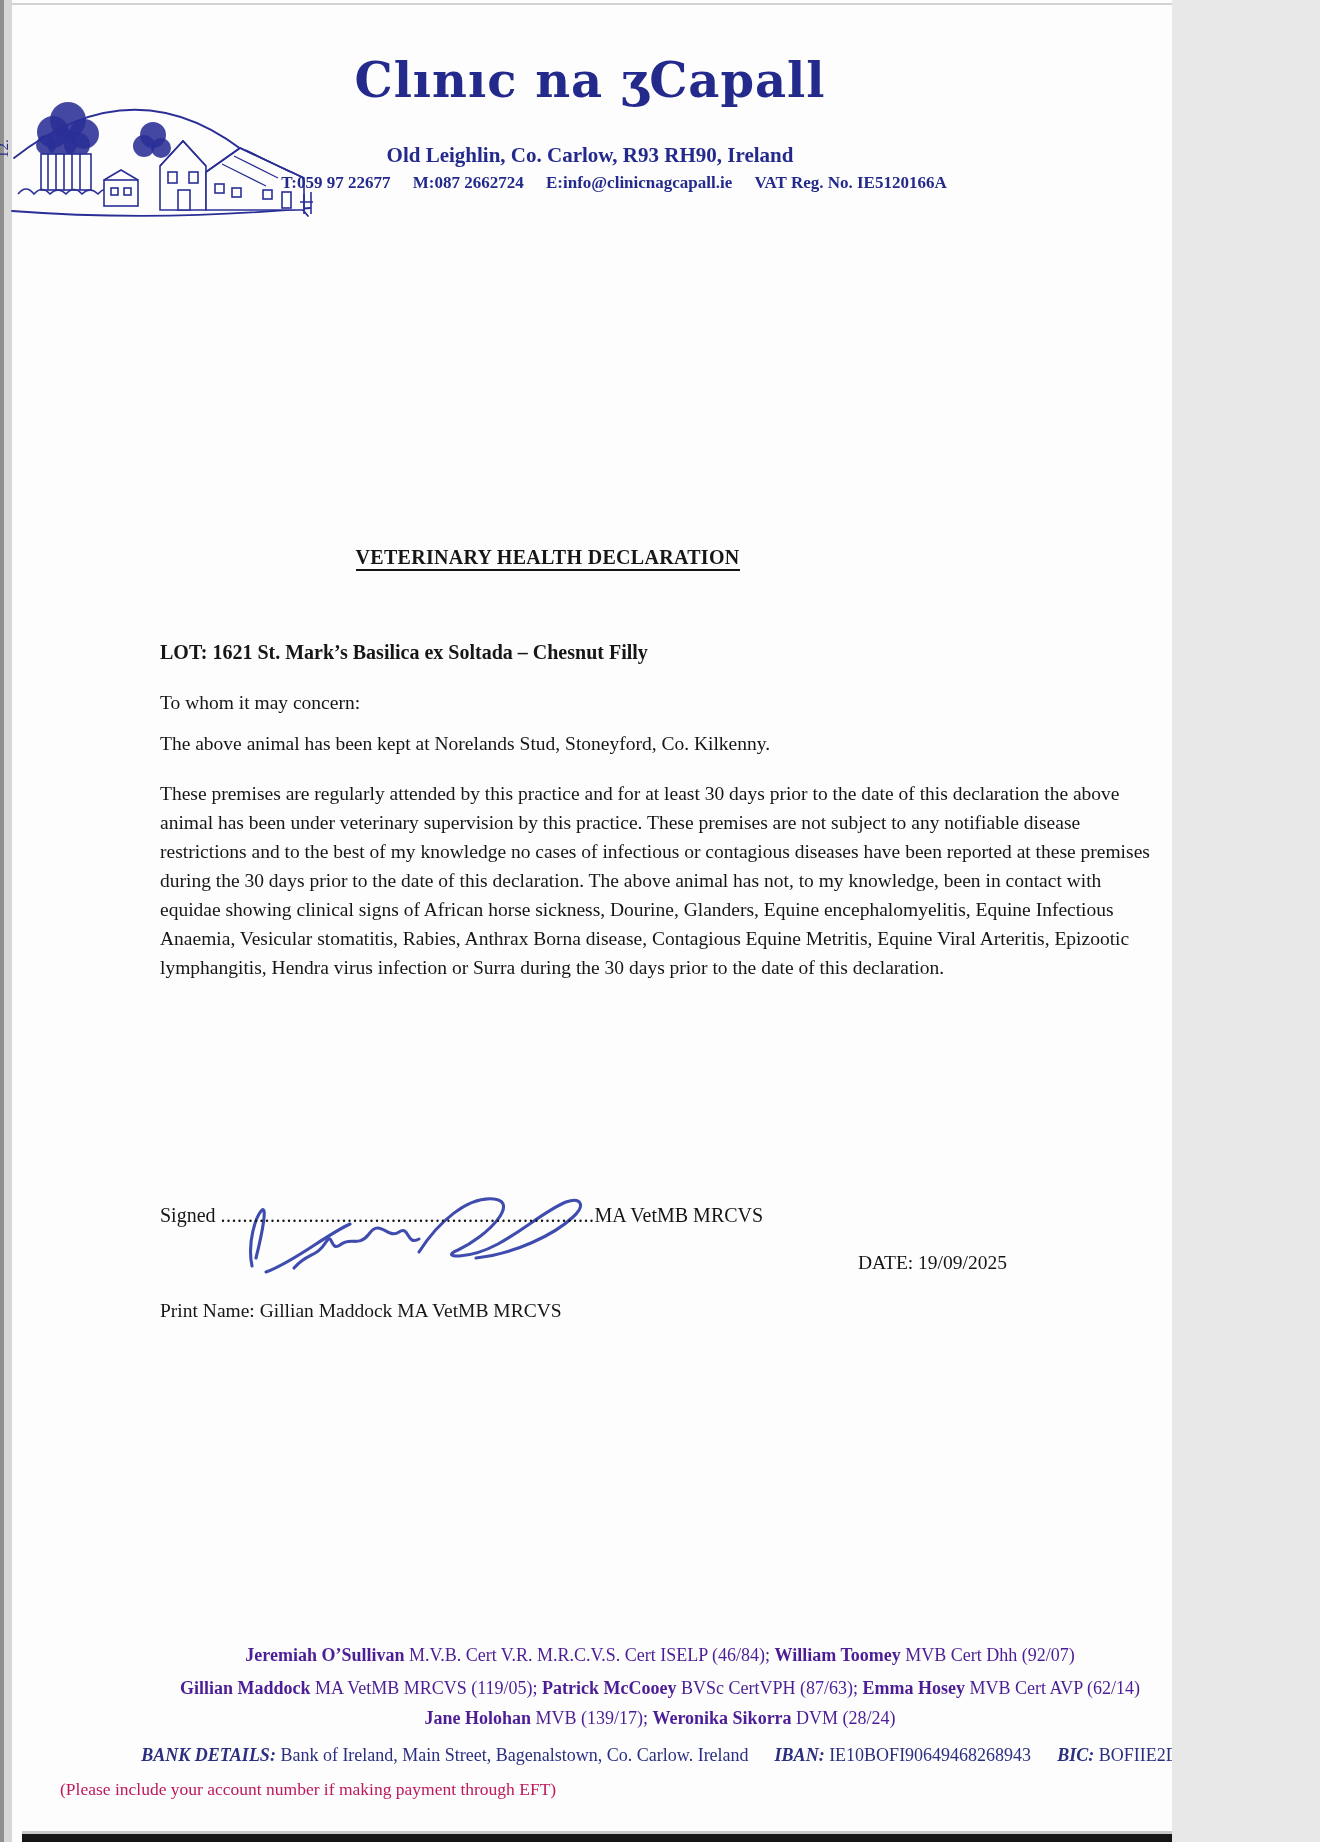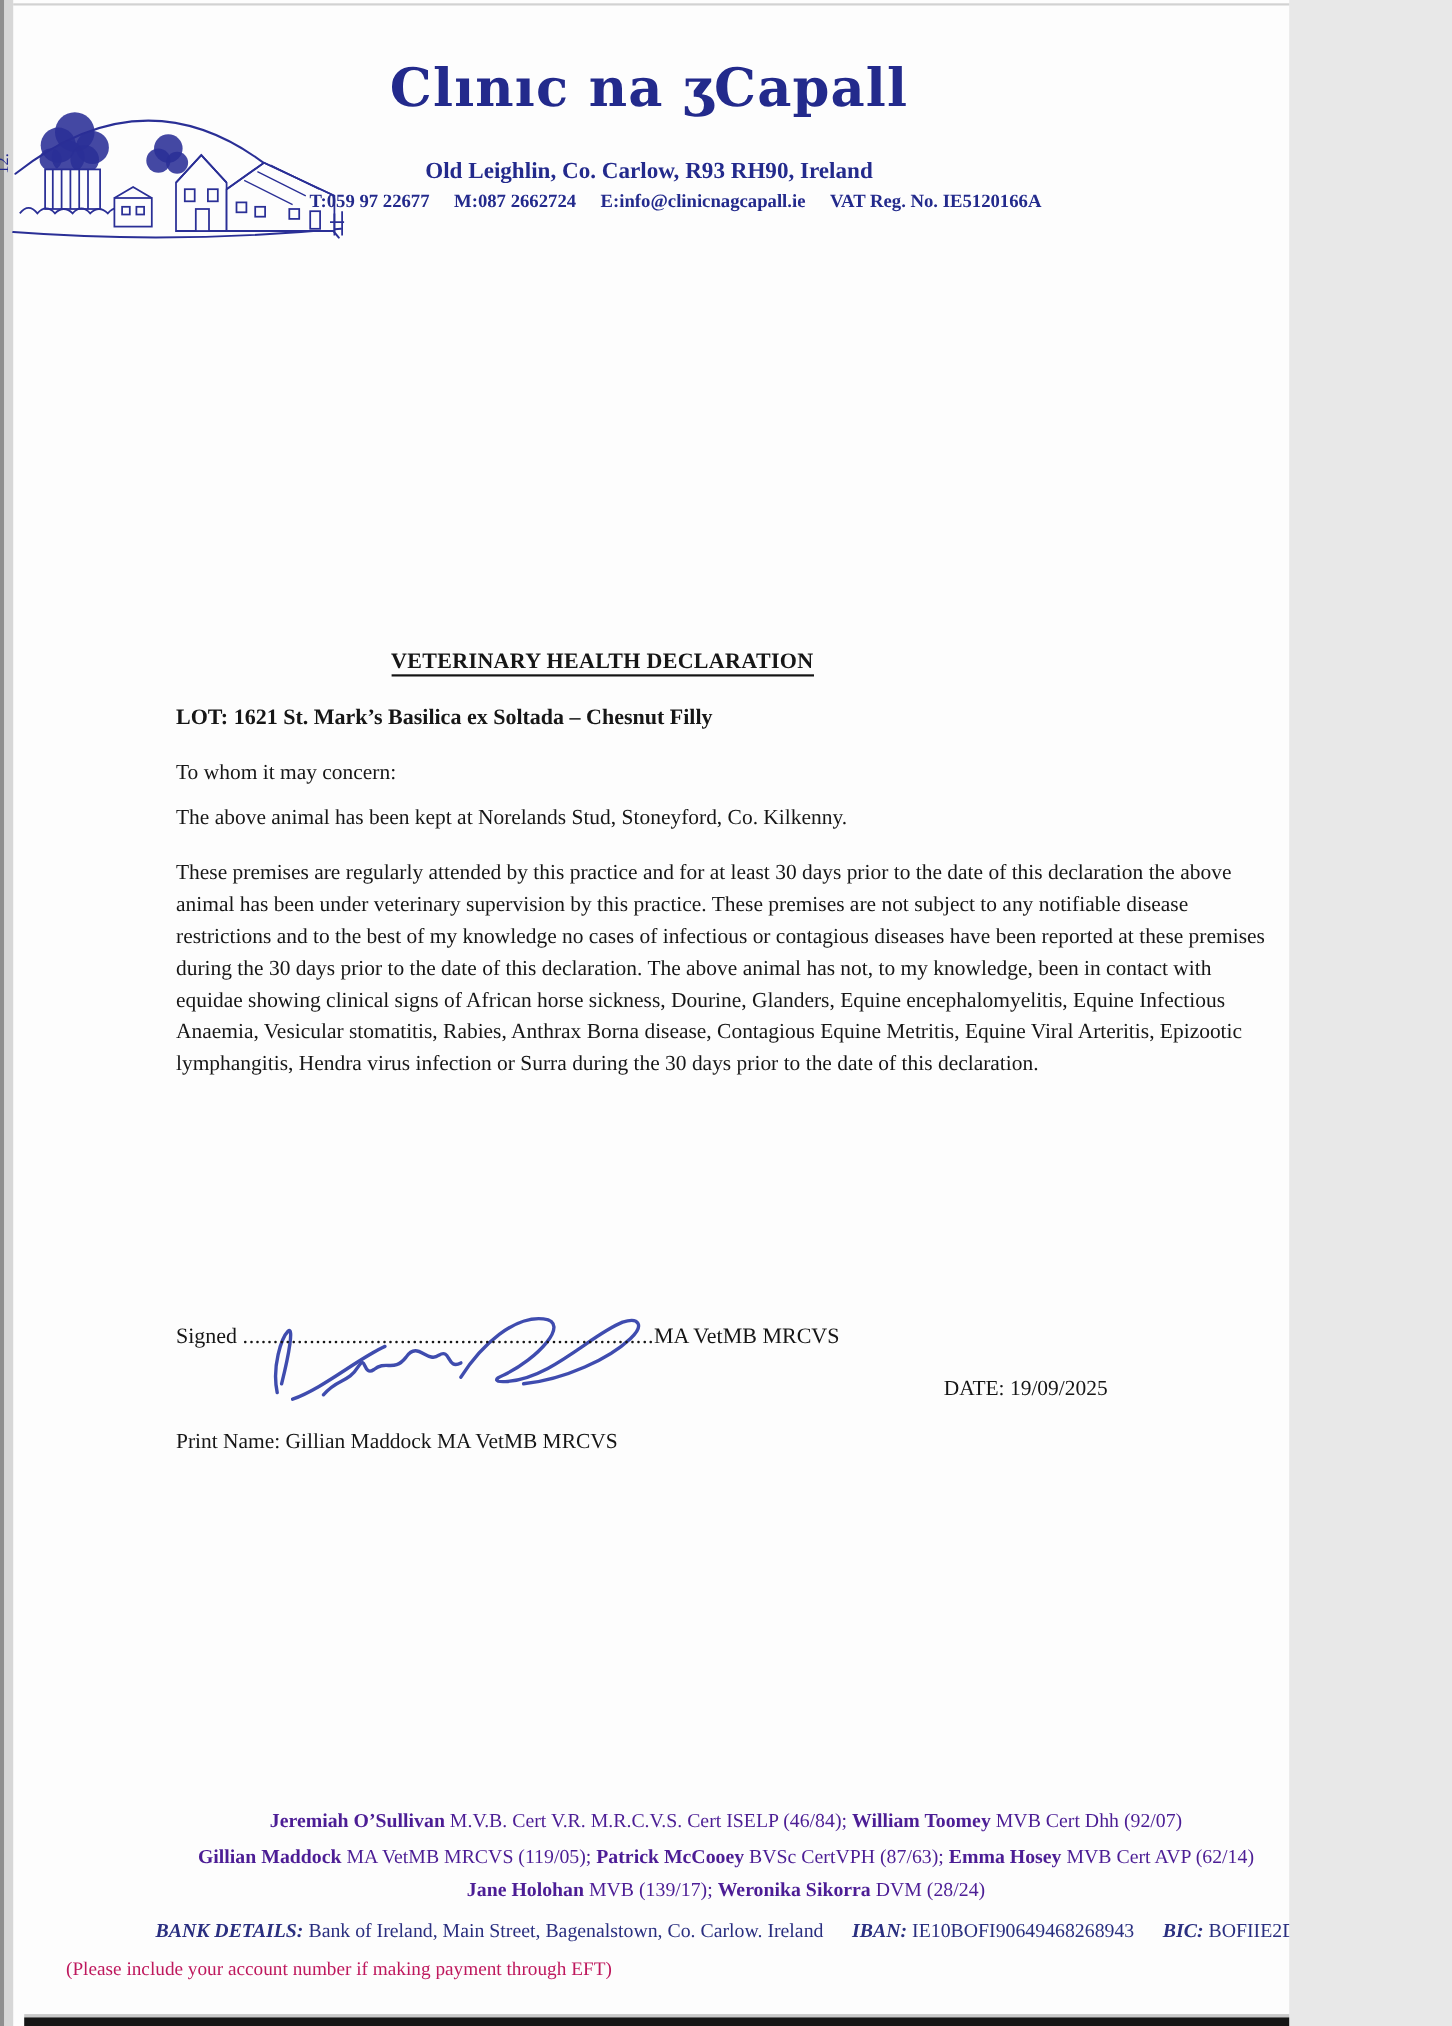--- a/index.html
+++ b/index.html
@@ -18,21 +18,21 @@
 
   
   .clinic-name{left:300px;top:52px;width:580px;text-align:center;font-size:48px;font-weight:bold;
                color:#232a8c;font-family:"DejaVu Serif",serif;letter-spacing:1px;}
   .clinic-address{left:300px;top:143px;width:580px;text-align:center;font-size:21px;font-weight:bold;color:#232a8c;}
   .clinic-contact{left:140px;top:173px;width:900px;text-align:center;font-size:17px;font-weight:bold;color:#232a8c;padding-left:24px;}
   .clinic-contact span{margin:0 9px;}
   .side-mark{left:-6px;top:140px;color:#232a8c;font-size:15px;transform:rotate(-90deg);}
 
   
-  .doc-title{left:160px;top:546px;width:775px;text-align:center;font-size:20px;font-weight:bold;letter-spacing:.3px;margin-top:44px;}
+  .doc-title{left:160px;top:546px;width:775px;text-align:center;font-size:20px;font-weight:bold;letter-spacing:.3px;}
   .doc-title span{border-bottom:2.5px solid #141414;padding-bottom:1px;}
   .lot-line{left:160px;top:641px;font-size:20px;font-weight:bold;}
   .salutation{left:160px;top:692px;font-size:19.5px;}
   .kept-line{left:160px;top:733px;font-size:19.5px;}
   .decl-para{left:160px;top:779px;width:995px;font-size:19.5px;line-height:29px;}
   .signed-row{left:160px;top:1204px;font-size:20px;white-space:nowrap;}
   .signed-dots{letter-spacing:.5px;}
   .date-text{left:858px;top:1252px;font-size:19.5px;}
   .print-name{left:160px;top:1300px;font-size:19.5px;}
   .signature-svg{left:232px;top:1190px;}

